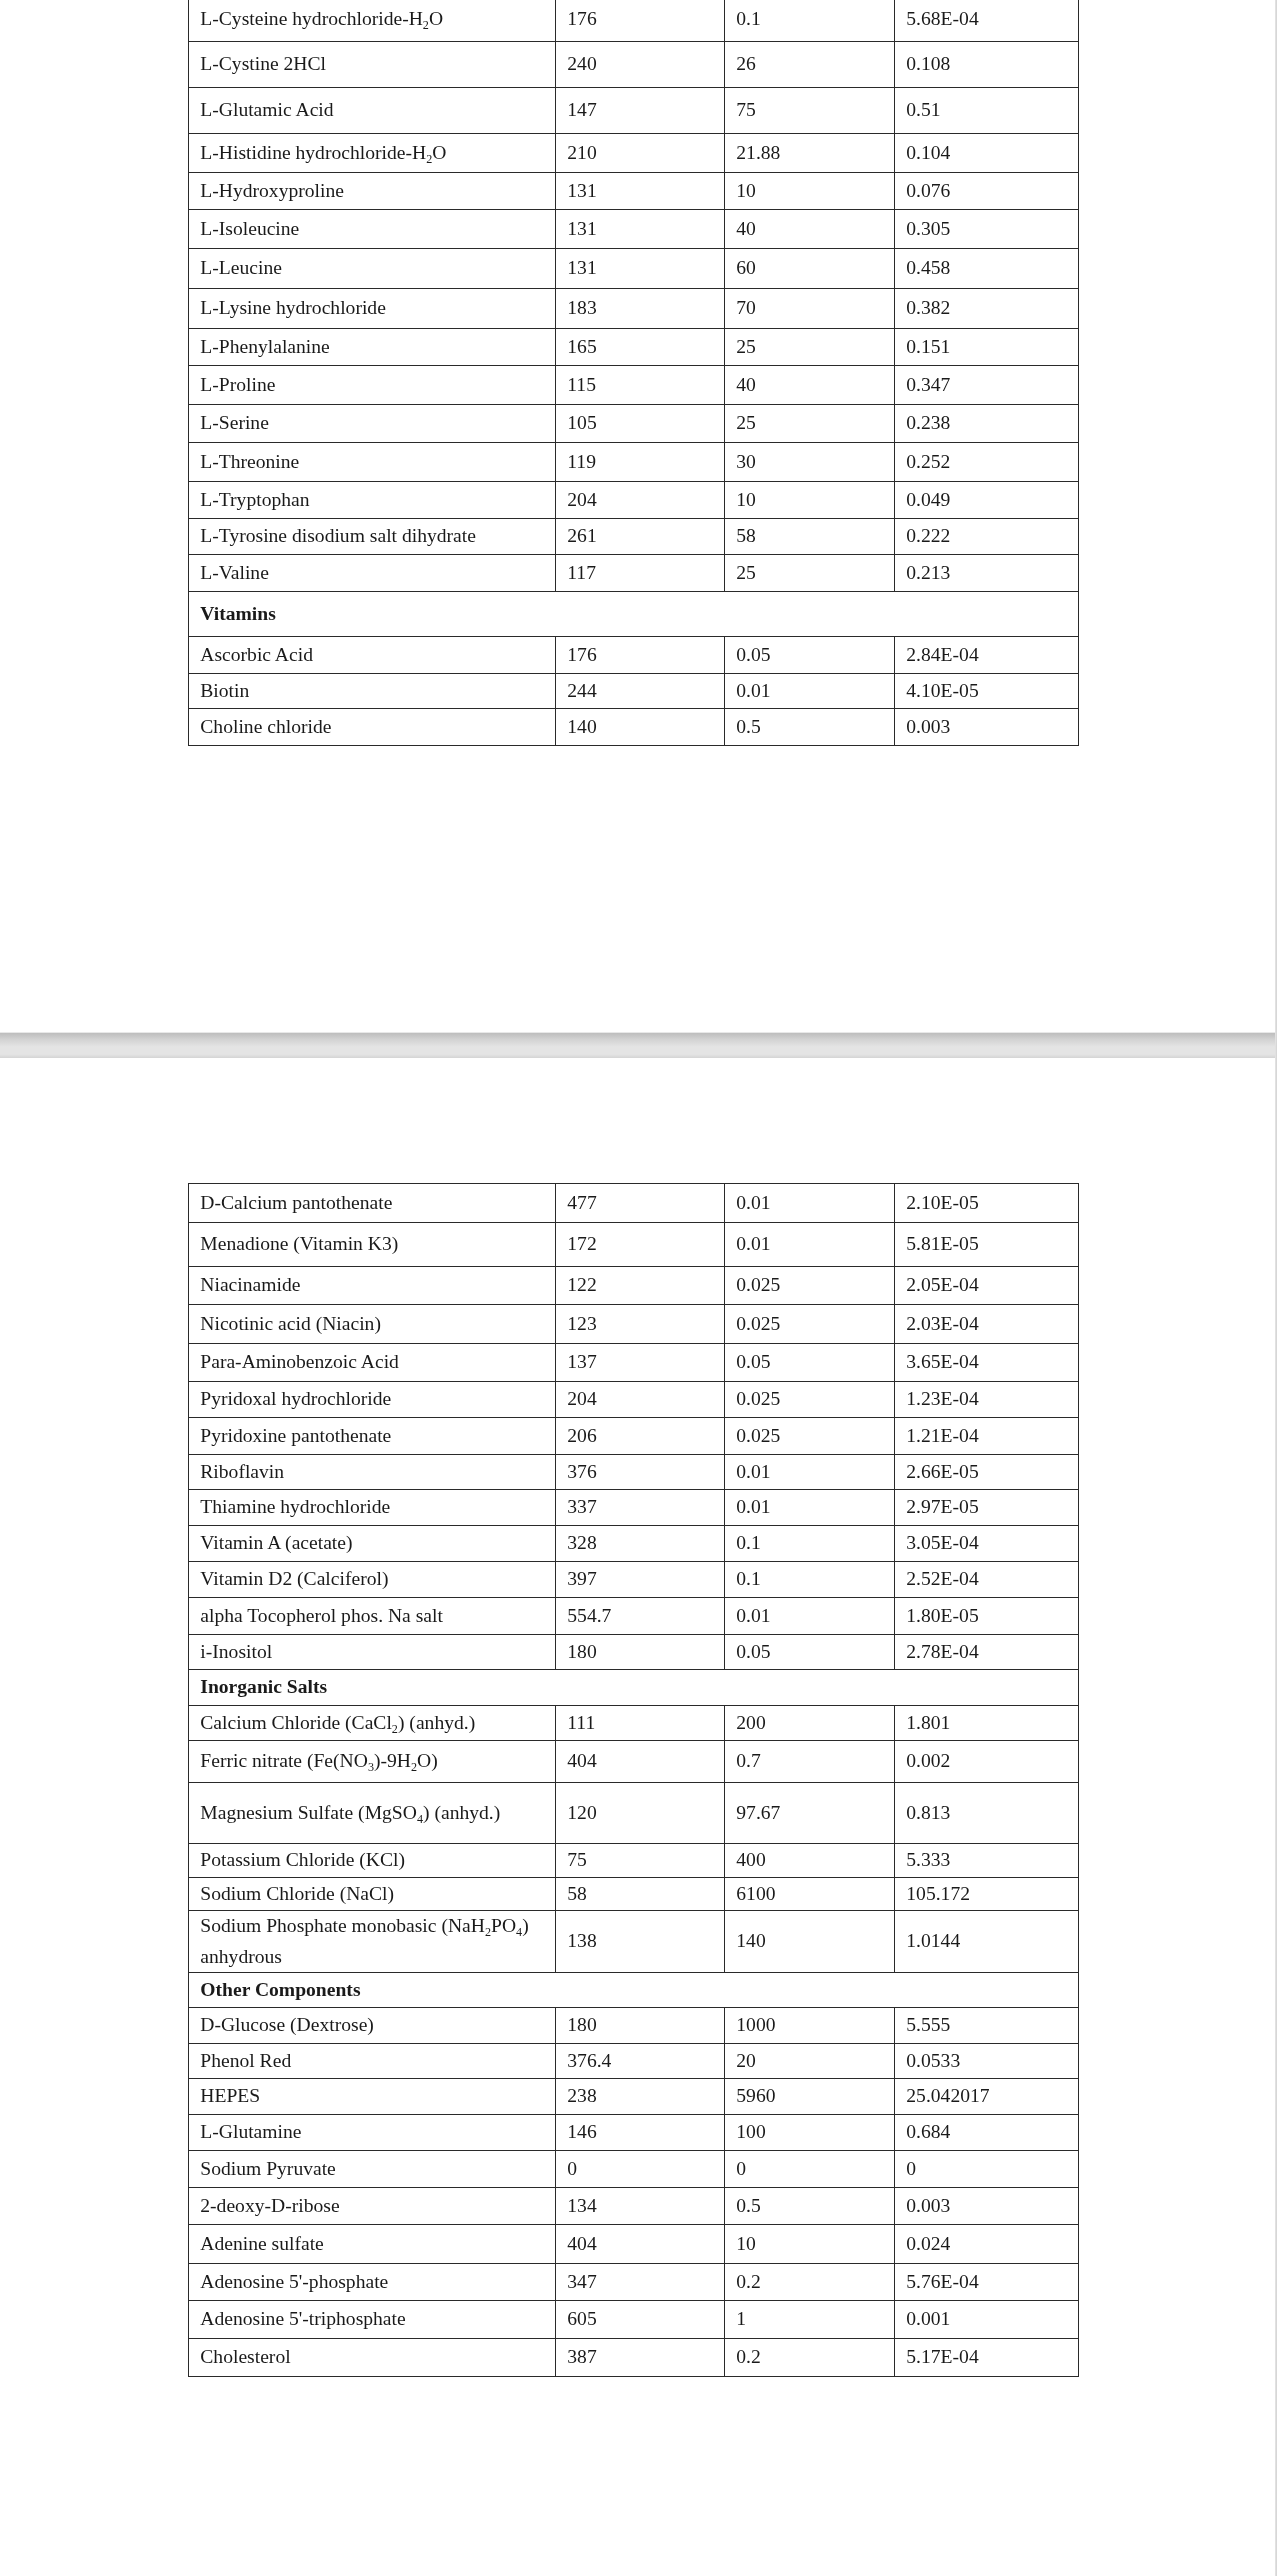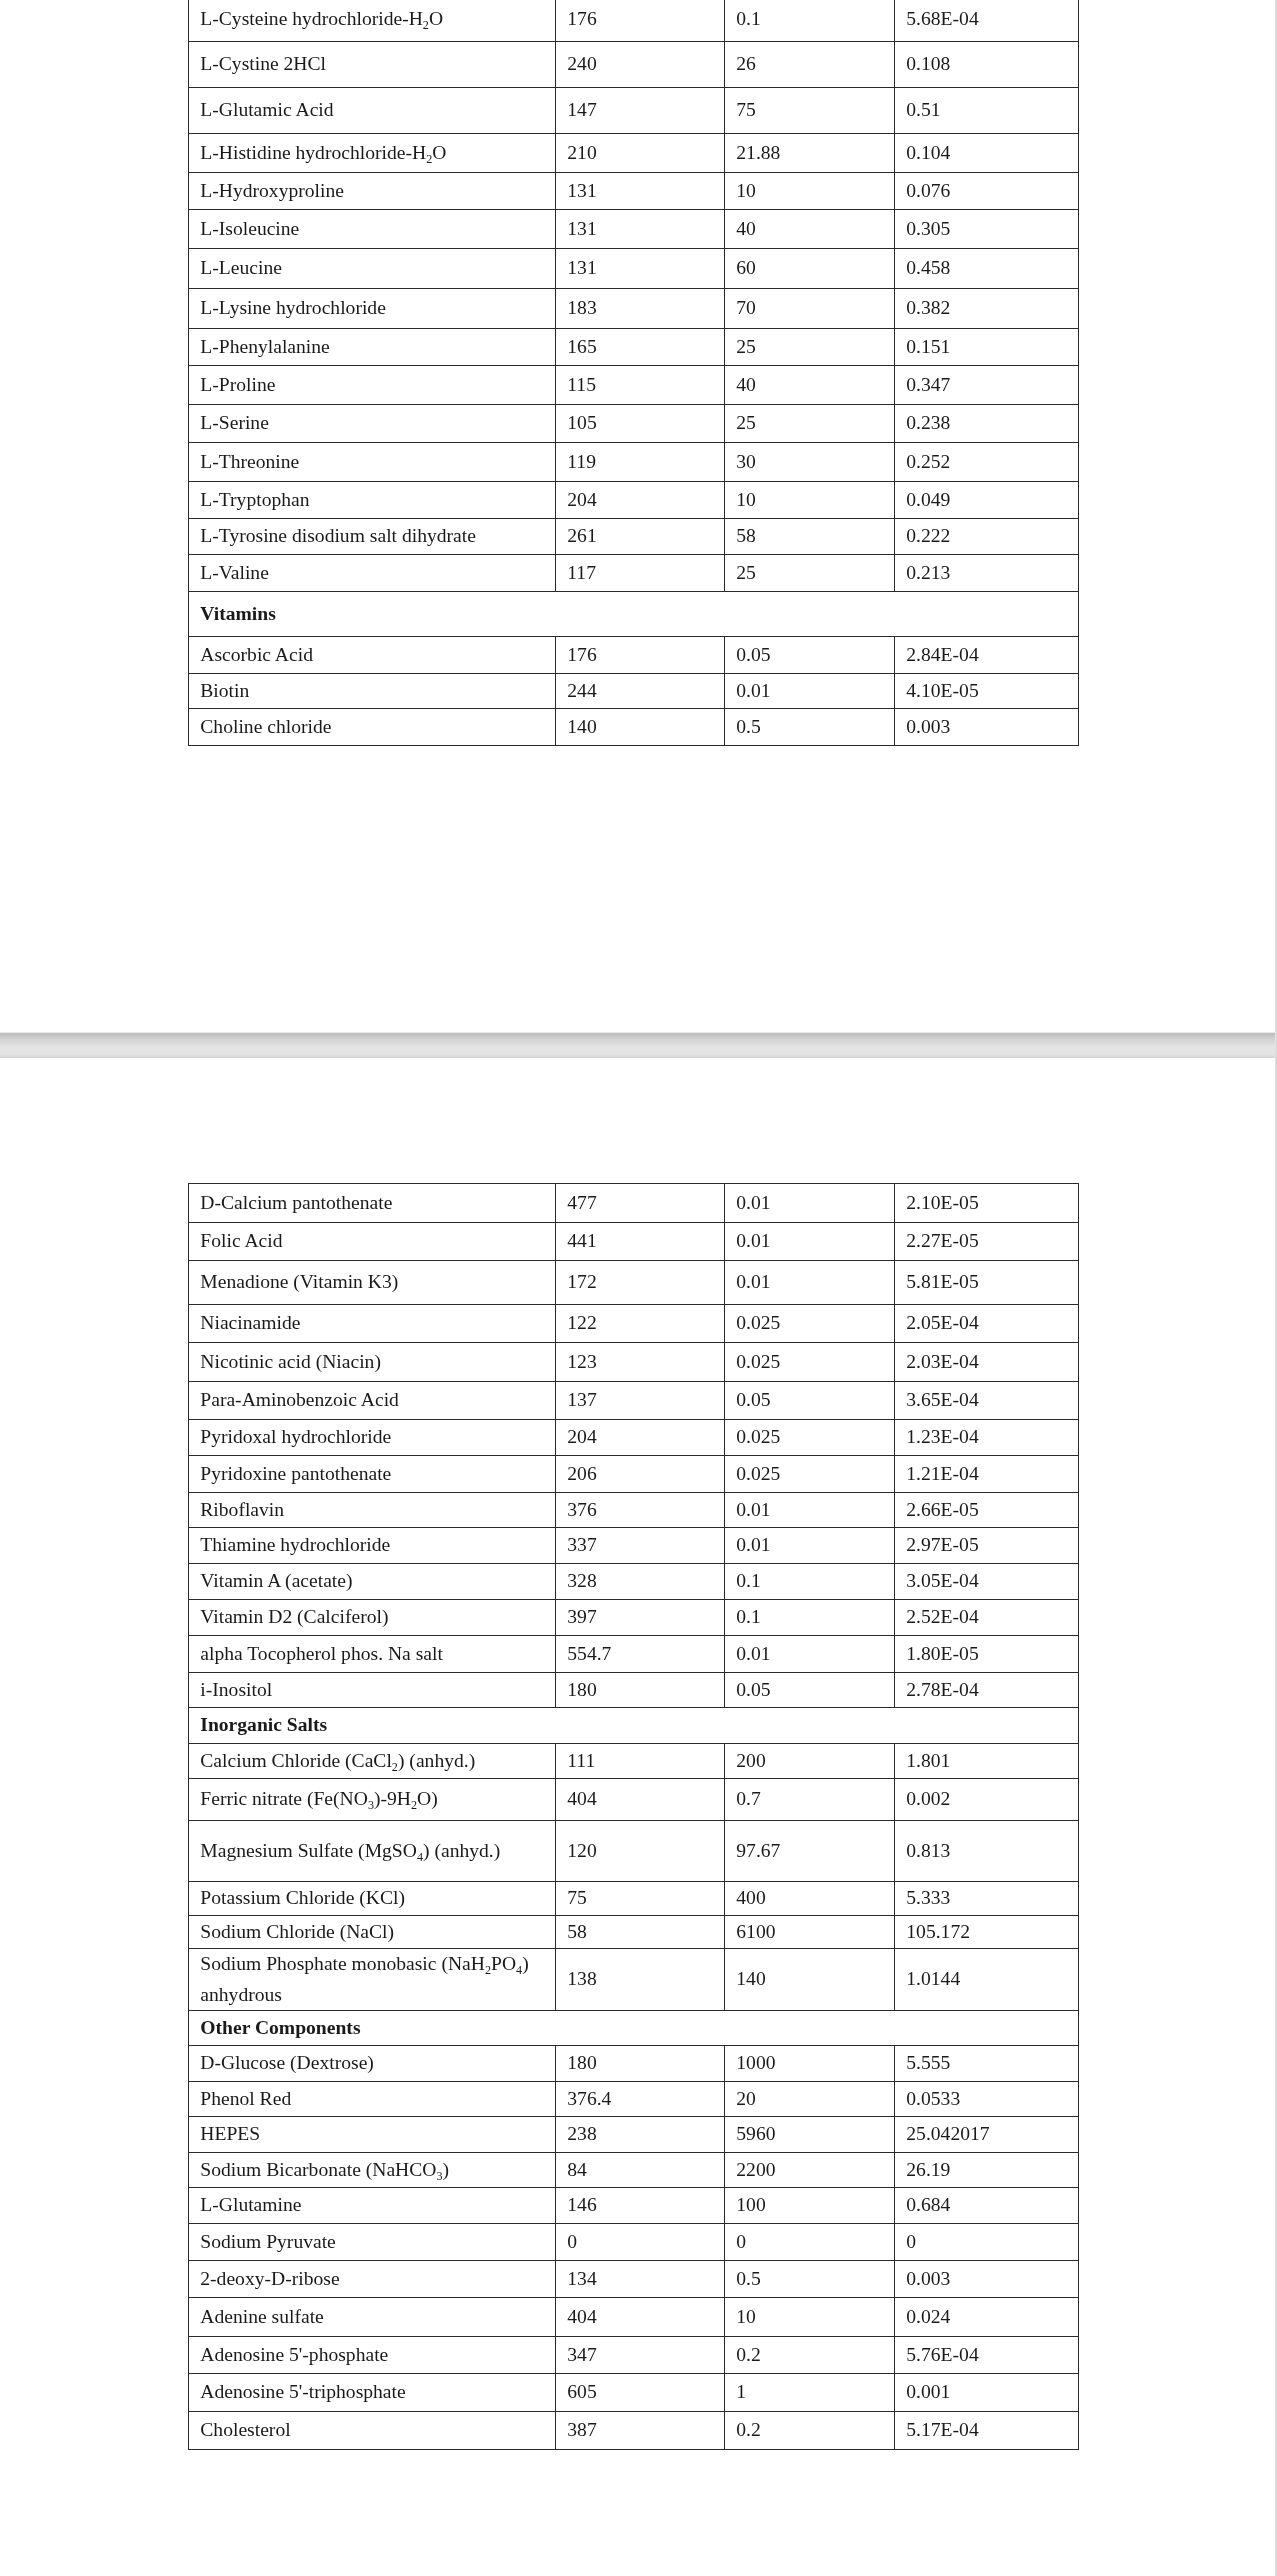--- a/index.html
+++ b/index.html
@@ -172,26 +172,20 @@
       <col class="c3">
       <col class="c4">
     </colgroup>
   <tbody>
       <tr style="height: 39px;">
         <td>D-Calcium pantothenate</td>
         <td>477</td>
         <td>0.01</td>
         <td>2.10E-05</td>
       </tr>
-      <tr style="height: 38px;">
-        <td>Folic Acid</td>
-        <td>441</td>
-        <td>0.01</td>
-        <td>2.27E-05</td>
-      </tr>
       <tr style="height: 44px;">
         <td>Menadione (Vitamin K3)</td>
         <td>172</td>
         <td>0.01</td>
         <td>5.81E-05</td>
       </tr>
       <tr style="height: 38px;">
         <td>Niacinamide</td>
         <td>122</td>
         <td>0.025</td>
@@ -310,26 +304,20 @@
         <td>376.4</td>
         <td>20</td>
         <td>0.0533</td>
       </tr>
       <tr style="height: 36px;">
         <td>HEPES</td>
         <td>238</td>
         <td>5960</td>
         <td>25.042017</td>
       </tr>
-      <tr style="height: 35px;">
-        <td>Sodium Bicarbonate (NaHCO<sub>3</sub>)</td>
-        <td>84</td>
-        <td>2200</td>
-        <td>26.19</td>
-      </tr>
       <tr style="height: 36px;">
         <td>L-Glutamine</td>
         <td>146</td>
         <td>100</td>
         <td>0.684</td>
       </tr>
       <tr style="height: 37px;">
         <td>Sodium Pyruvate</td>
         <td>0</td>
         <td>0</td>

